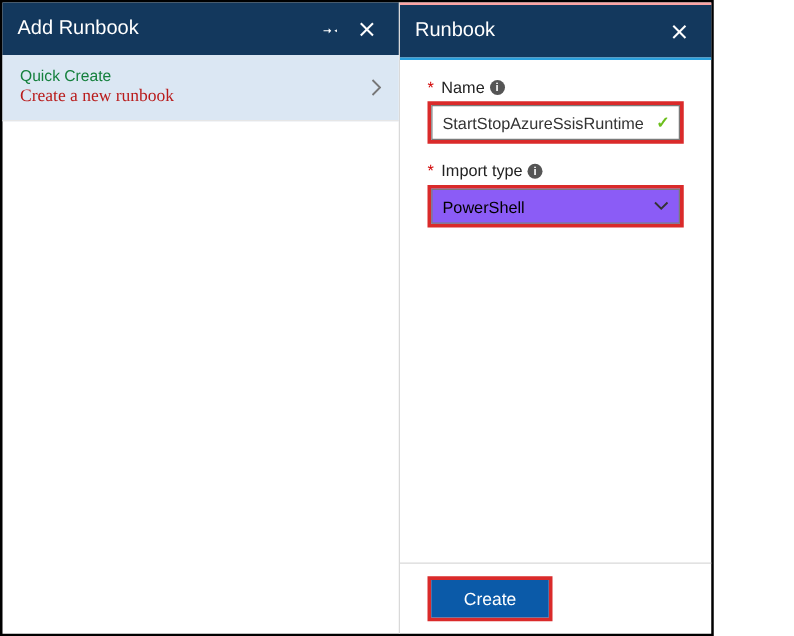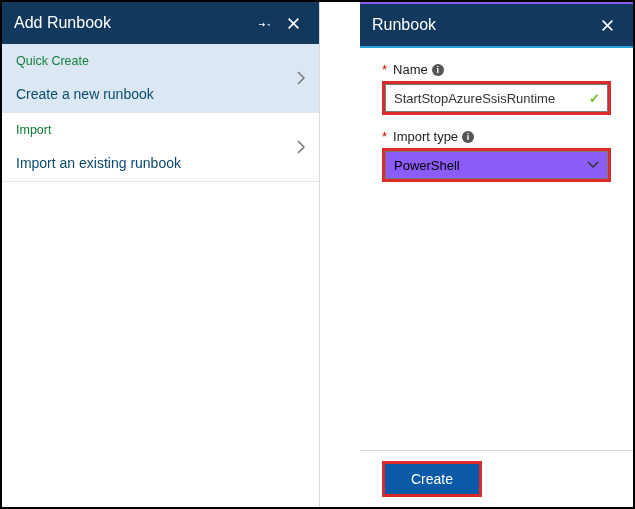--- a/index.html
+++ b/index.html
@@ -1,28 +1,28 @@
 <!DOCTYPE html>
 <html><head>
 <meta charset="utf-8">
 <style>
   * { box-sizing: border-box; margin: 0; padding: 0; font-family: "Segoe UI", Arial, sans-serif; }
   body { background: #fff; }
-  .frame { width: 635px; height: 509px; border: 2px solid #000; display: flex; position: relative; background:#fff;gap:40px;}
+  .frame { width: 571px; height: 509px; border: 2px solid #000; display: flex; position: relative; background:#fff;}
   .panel { display: flex; flex-direction: column; height: 100%; }
   .panel-left { width: 318px; border-right: 1px solid #d9d9d9; }
-  .panel-right { flex: 1; border-top: 2px solid #8b5cf6; position: relative; }
+  .panel-right { flex: 1; border-top: 2px solid #fca5a5; position: relative; }
   .panel-right::before{content:"";position:absolute;top:-1px;left:0;right:0;height:1px;}
   .titlebar { background: #13385d; color: #fff; height: 42px; display: flex; align-items: center; padding: 0 12px; font-size: 16px; font-weight: 400; }
   .titlebar .spacer { flex: 1; }
   .titlebar .tb-icon { width: 28px; display: flex; justify-content: center; cursor: pointer; color:#fff; }
   .list-item { display:flex; align-items:center; justify-content:space-between; padding:10px 14px 10px 14px; border-bottom:1px solid #e6e6e6; cursor:pointer; }
   .list-item.selected { background:#dbe7f3; }
   .list-item .texts .t1 { font-size:12.5px; color:#15803d; }
-  .list-item .texts .t2 { font-size:14px; color:#0c4a6e; margin-top:18px; }
+  .list-item .texts .t2 { font-size:14px; color:#b91c1c; margin-top:2px;font-family:Liberation Serif, serif; }
   .chev { color:#777; }
   .right-top-accent { height:2px; background:#2aa0dd; }
   .form-area { padding:14px 22px 0 22px; flex:1; overflow:auto;}
   .field-row { margin-bottom:14px; }
   .label-line { font-size:13px; color:#222; display:flex; align-items:center; gap:4px; margin-bottom:4px;}
   .req { color:#d10000; margin-right:2px;}
   .info-icon { width:12px; height:12px; border-radius:50%; background:#555; color:#fff; font-size:9px; display:inline-flex; align-items:center; justify-content:center; font-weight:bold;}
   .input-wrap { position:relative; }
   .hl-red { border:3px solid #da2a2a; padding:0; }
   .txt-input { width:100%; height:28px; border:1px solid #7a7a7a; padding:0 24px 0 8px; font-size:13px; color:#333; outline:none; }
@@ -61,31 +61,20 @@
         <div class="t1">Quick Create</div>
         <div class="t2">Create a new runbook</div>
       </div>
       <span class="chev">
         <svg width="8" height="14" viewBox="0 0 8 14">
             <polyline points="1,1 7,7 1,13" fill="none" stroke="#777" stroke-width="1.5"></polyline>
           </svg>
       </span>
     </div>
 
-    <div class="list-item">
-      <div class="texts">
-        <div class="t1">Import</div>
-        <div class="t2">Import an existing runbook</div>
-      </div>
-      <span class="chev">
-        <svg width="8" height="14" viewBox="0 0 8 14">
-            <polyline points="1,1 7,7 1,13" fill="none" stroke="#777" stroke-width="1.5"></polyline>
-          </svg>
-      </span>
-    </div>
   </div>
 
   <div class="panel panel-right">
     <div class="titlebar">
       <span>Runbook</span>
       <span class="spacer"></span>
       <span class="tb-icon">
         <svg width="13" height="13" viewBox="0 0 16 16">
             <line x1="2" y1="2" x2="14" y2="14" stroke="#fff" stroke-width="2"></line>
             <line x1="14" y1="2" x2="2" y2="14" stroke="#fff" stroke-width="2"></line>

